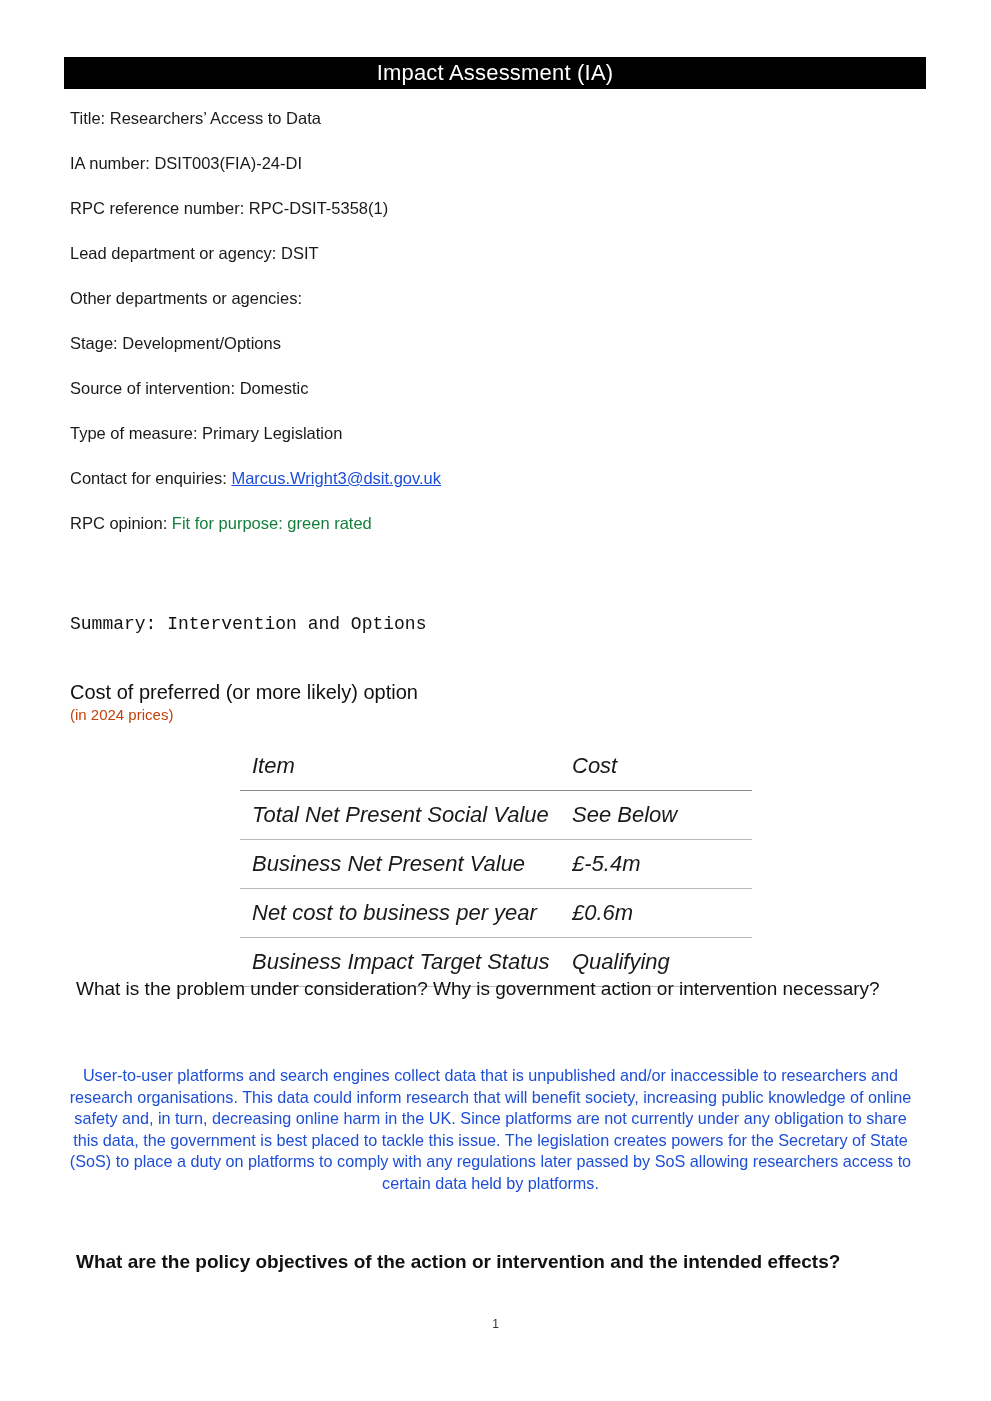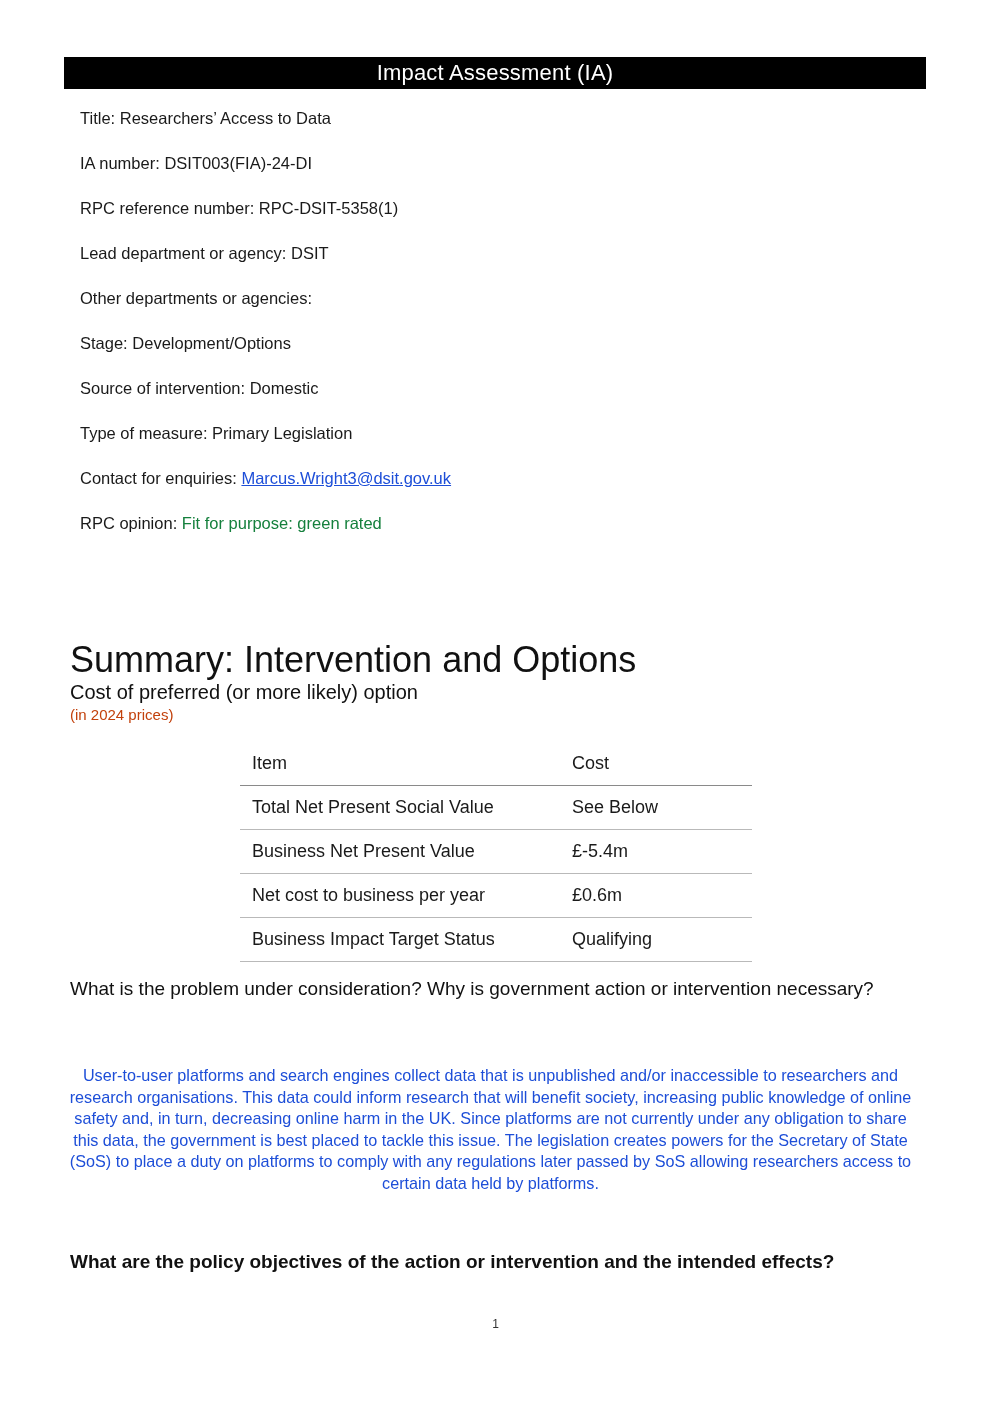--- a/index.html
+++ b/index.html
@@ -28,21 +28,21 @@
     height: 32px;
     background: #000000;
     color: #ffffff;
     font-size: 22px;
     line-height: 32px;
     text-align: center;
     letter-spacing: 0.2px;
   }
   .meta {
     position: absolute;
-    left: 80px;
+    left: 70px;
     top: 108px;
     width: 860px;
   }
   .meta-line {
     font-size: 16.5px;
     line-height: 20px;
     margin-bottom: 25px;
     color: #1a1a1a;
   }
   .meta-line:last-child {
@@ -51,25 +51,26 @@
   a.email {
     color: #1d4ed8;
     text-decoration: underline;
   }
   .rpc-opinion-value {
     color: #15803d;
   }
   .section-title {
     position: absolute;
     left: 70px;
-    top: 613px;
-    font-size: 36px;
+    top: 592px;
+    font-size: 18px;
     line-height: 34px;
     font-weight: normal;
     color: #111111;
+    font-family: Liberation Mono, monospace;
   }
   .cost-head {
     position: absolute;
     left: 70px;
     top: 680px;
     width: 700px;
   }
   .cost-head .l1 {
     font-size: 20px;
     line-height: 25px;
@@ -81,35 +82,36 @@
     color: #c2410c;
   }
   table.costs {
     position: absolute;
     left: 240px;
     top: 742px;
     width: 512px;
     border-collapse: collapse;
   }
   table.costs td {
-    font-size: 18px;
+    font-size: 22px;
     padding: 11px 0 11px 12px;
     border-bottom: 1px solid #b9b9b9;
     color: #1a1a1a;
+    font-style: italic;
   }
   table.costs tr.head td {
     border-bottom: 1px solid #8a8a8a;
   }
   table.costs td.c2 {
     padding-left: 0;
     width: 180px;
   }
   .q {
     position: absolute;
-    left: 70px;
+    left: 76px;
     width: 840px;
     font-size: 19px;
     line-height: 27px;
     color: #111111;
   }
   .q1 { top: 975px; }
   .q2 { top: 1248px; font-weight: bold; }
   .body-text {
     position: absolute;
     left: 63px;

